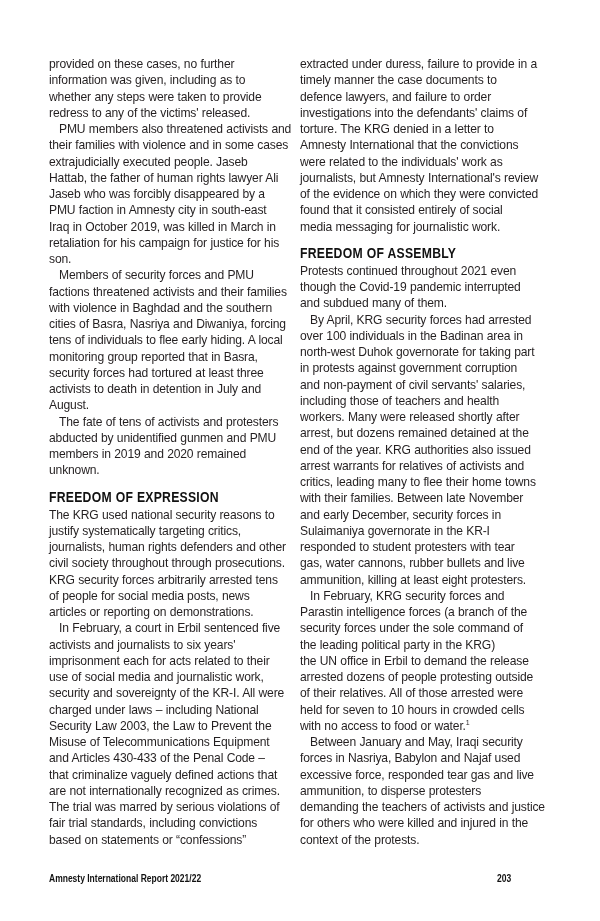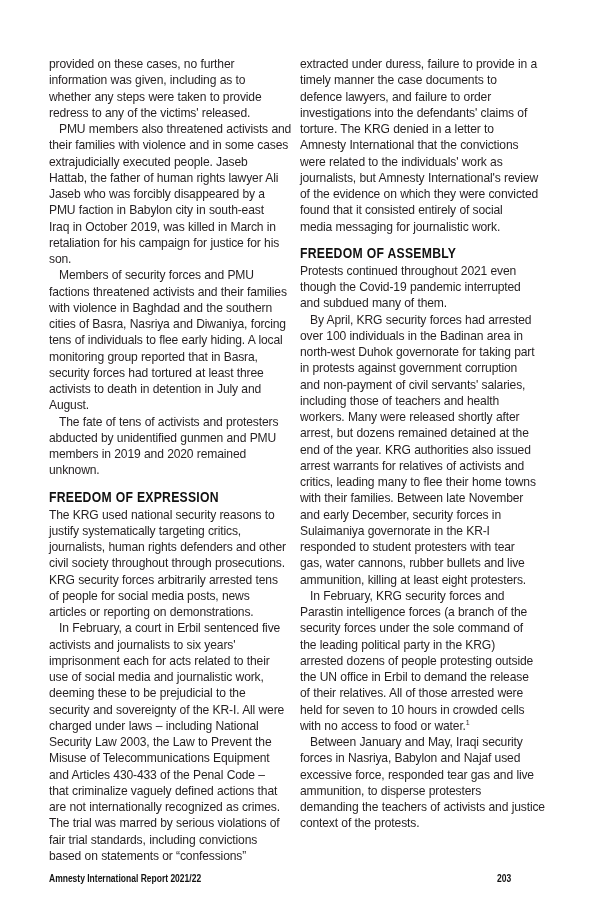--- a/index.html
+++ b/index.html
@@ -81,21 +81,21 @@
         <span class="line">information was given, including as to</span>
         <span class="line">whether any steps were taken to provide</span>
         <span class="line">redress to any of the victims' released.</span>
       </div>
     <div>
         <span class="line indent">PMU members also threatened activists and</span>
         <span class="line">their families with violence and in some cases</span>
         <span class="line">extrajudicially executed people. Jaseb</span>
         <span class="line">Hattab, the father of human rights lawyer Ali</span>
         <span class="line">Jaseb who was forcibly disappeared by a</span>
-        <span class="line">PMU faction in Babylon city in south-east</span>
+        <span class="line">PMU faction in Amnesty city in south-east</span>
         <span class="line">Iraq in October 2019, was killed in March in</span>
         <span class="line">retaliation for his campaign for justice for his</span>
         <span class="line">son.</span>
       </div>
     <div>
         <span class="line indent">Members of security forces and PMU</span>
         <span class="line">factions threatened activists and their families</span>
         <span class="line">with violence in Baghdad and the southern</span>
         <span class="line">cities of Basra, Nasriya and Diwaniya, forcing</span>
         <span class="line">tens of individuals to flee early hiding. A local</span>
@@ -118,21 +118,20 @@
         <span class="line">civil society throughout through prosecutions.</span>
         <span class="line">KRG security forces arbitrarily arrested tens</span>
         <span class="line">of people for social media posts, news</span>
         <span class="line">articles or reporting on demonstrations.</span>
       </div>
     <div>
         <span class="line indent">In February, a court in Erbil sentenced five</span>
         <span class="line">activists and journalists to six years'</span>
         <span class="line">imprisonment each for acts related to their</span>
         <span class="line">use of social media and journalistic work,</span>
-        <span class="line">deeming these to be prejudicial to the</span>
         <span class="line">security and sovereignty of the KR-I. All were</span>
         <span class="line">charged under laws – including National</span>
         <span class="line">Security Law 2003, the Law to Prevent the</span>
         <span class="line">Misuse of Telecommunications Equipment</span>
         <span class="line">and Articles 430-433 of the Penal Code –</span>
         <span class="line">that criminalize vaguely defined actions that</span>
         <span class="line">are not internationally recognized as crimes.</span>
         <span class="line">The trial was marred by serious violations of</span>
         <span class="line">fair trial standards, including convictions</span>
         <span class="line">based on statements or “confessions”</span>
@@ -176,32 +175,33 @@
         <span class="line">Sulaimaniya governorate in the KR-I</span>
         <span class="line">responded to student protesters with tear</span>
         <span class="line">gas, water cannons, rubber bullets and live</span>
         <span class="line">ammunition, killing at least eight protesters.</span>
       </div>
     <div>
         <span class="line indent">In February, KRG security forces and</span>
         <span class="line">Parastin intelligence forces (a branch of the</span>
         <span class="line">security forces under the sole command of</span>
         <span class="line">the leading political party in the KRG)</span>
+        <span class="line">the UN office in Erbil to demand the release</span>
         <span class="line">arrested dozens of people protesting outside</span>
-        <span class="line">the UN office in Erbil to demand the release</span>
         <span class="line">of their relatives. All of those arrested were</span>
         <span class="line">held for seven to 10 hours in crowded cells</span>
         <span class="line">with no access to food or water.<sup>1</sup></span>
       </div>
     <div>
         <span class="line indent">Between January and May, Iraqi security</span>
         <span class="line">forces in Nasriya, Babylon and Najaf used</span>
         <span class="line">excessive force, responded tear gas and live</span>
         <span class="line">ammunition, to disperse protesters</span>
         <span class="line">demanding the teachers of activists and justice</span>
+        <span class="line">for others who were killed and injured in the</span>
         <span class="line">context of the protests.</span>
       </div>
   </div>
 
   <div class="footer footer-left">Amnesty International Report 2021/22</div>
   <div class="footer footer-right">203</div>
 
 </div>
 
 </body></html>

